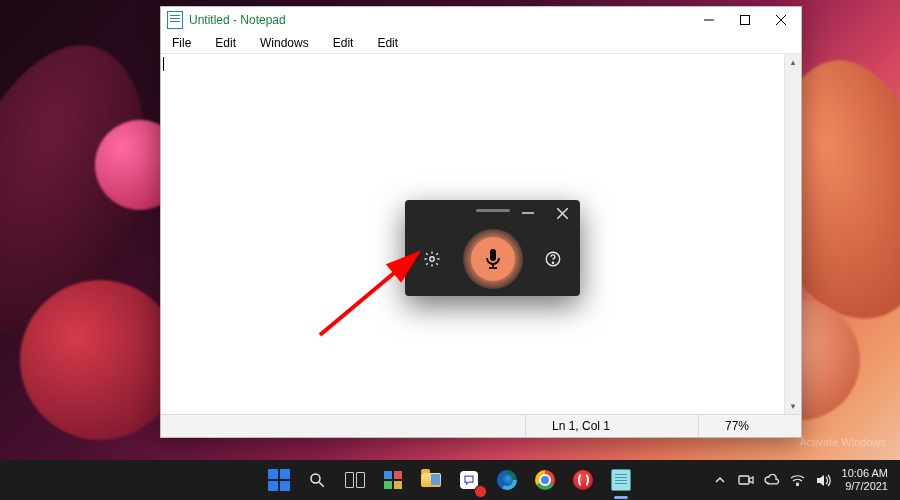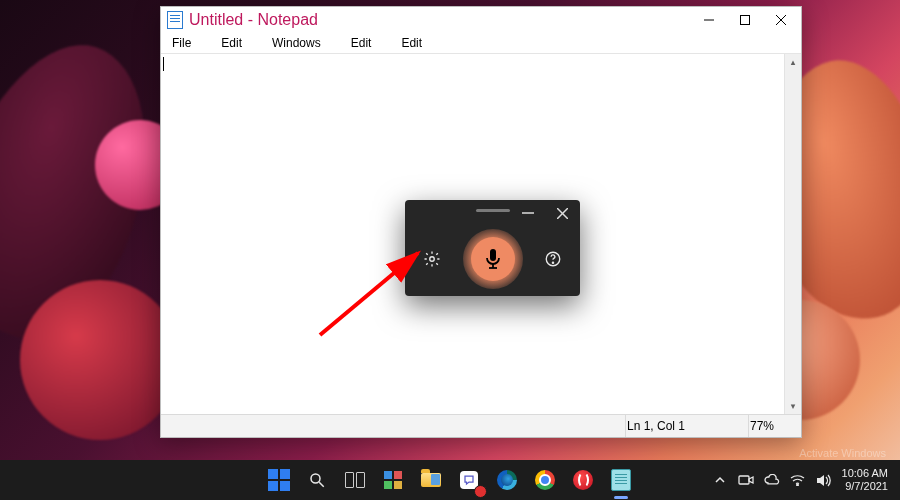--- a/index.html
+++ b/index.html
@@ -4,40 +4,40 @@
 <style>
 html,body{margin:0;padding:0;width:900px;height:500px;overflow:hidden;font-family:"Segoe UI",Tahoma,sans-serif;font-size:12px;background:#000}
 .desktop{position:relative;width:900px;height:500px;background:linear-gradient(135deg,#1a0814 0%,#2d0b1f 20%,#4a1030 38%,#8a1d4a 55%,#d44560 68%,#e97a5a 80%,#f0a070 90%,#f2c8b0 100%);overflow:hidden}
 
 .blob{position:absolute;border-radius:50%;filter:blur(1px)}
 .b1{left:-40px;top:40px;width:180px;height:300px;background:radial-gradient(ellipse at 40% 30%,#6a1a3a,#2a0818);transform:rotate(18deg);border-radius:50% 50% 45% 55%/60% 55% 45% 40%}
 .b2{left:20px;top:280px;width:160px;height:160px;background:radial-gradient(circle at 35% 35%,#d63a4a,#6a1028);}
 .b3{left:95px;top:120px;width:90px;height:90px;background:radial-gradient(circle at 30% 30%,#ff6aa0,#b02050)}
 .b4{right:-30px;top:60px;width:160px;height:260px;background:radial-gradient(ellipse at 40% 30%,#f08a60,#b04028);transform:rotate(-12deg);border-radius:55% 45% 50% 50%/60% 50% 50% 40%}
 .b5{right:40px;top:300px;width:120px;height:120px;background:radial-gradient(circle at 35% 35%,#ffb090,#c05030)}
-.activate{position:absolute;right:14px;bottom:40px;color:rgba(255,255,255,.35);font-size:11px;text-align:right;line-height:1.2}
+.activate{position:absolute;right:14px;bottom:51px;color:rgba(255,255,255,.35);font-size:11px;text-align:right;line-height:1.2}
 
 .np{position:absolute;left:160px;top:6px;width:640px;height:430px;background:#fff;border:1px solid #bdbdbd;box-shadow:0 6px 24px rgba(0,0,0,.35)}
 .np-title{height:26px;display:flex;align-items:center;padding:0 2px 0 6px;background:#fff}
 .np-icon{width:14px;height:16px;background:linear-gradient(#fff,#fff);border:1px solid #2a7ad0;position:relative;margin-right:6px}
 .np-icon::before{content:"";position:absolute;left:2px;right:2px;top:3px;height:1px;background:#2a7ad0;box-shadow:0 3px 0 #2a7ad0,0 6px 0 #2a7ad0}
-.np-title-text{flex:0 0 auto;color:#be185d;font-size:16px}
+.np-title-text{flex:0 0 auto;color:#15803d;font-size:12px}
 .np-title-spacer{flex:1}
 .winbtn{width:36px;height:26px;display:flex;align-items:center;justify-content:center;color:#000}
-.np-menu{height:20px;display:flex;align-items:center;gap:16px;padding:0 4px;border-bottom:1px solid #e5e5e5;background:#fff}
+.np-menu{height:20px;display:flex;align-items:center;gap:10px;padding:0 4px;border-bottom:1px solid #e5e5e5;background:#fff}
 .np-menu span{padding:1px 7px;font-size:12px;color:#000}
 .np-body{position:relative;height:360px;background:#fff}
 .np-text{position:absolute;inset:0 16px 0 0;padding:2px 2px;font-family:Consolas,monospace;font-size:13px;color:#000}
 .cursor{display:inline-block;width:1px;height:14px;background:#000;vertical-align:text-bottom}
 .np-vscroll{position:absolute;right:0;top:0;bottom:0;width:16px;background:#f0f0f0;border-left:1px solid #e3e3e3}
 .np-vscroll .arrow{position:absolute;left:0;right:0;height:16px;display:flex;align-items:center;justify-content:center;color:#606060;font-size:9px}
 .np-vscroll .up{top:0}
 .np-vscroll .down{bottom:0}
 .np-status{height:22px;border-top:1px solid #dadada;display:flex;align-items:center;background:#f3f3f3;color:#000;font-size:12px}
-.np-status .cell{padding:0 1px;border-left:1px solid #dadada;height:100%;display:flex;align-items:center}
+.np-status .cell{padding:0 26px;border-left:1px solid #dadada;height:100%;display:flex;align-items:center}
 .np-status .spacer{flex:1}
 
 .vt{position:absolute;left:405px;top:200px;width:175px;height:96px;background:#262626;border-radius:4px;box-shadow:0 10px 30px rgba(0,0,0,.55);color:#fff}
 .vt-top{height:26px;display:flex;align-items:center;justify-content:flex-end;gap:10px;padding:0 6px}
 .vt-grip{position:absolute;left:50%;top:9px;transform:translateX(-50%);width:34px;height:3px;border-radius:2px;background:#7a7a7a}
 .vt-min{width:24px;height:20px;display:flex;align-items:center;justify-content:center;color:#ddd;font-size:13px}
 .vt-close{width:24px;height:20px;display:flex;align-items:center;justify-content:center;color:#ddd}
 .vt-row{height:66px;display:flex;align-items:center;justify-content:space-between;padding:0 14px}
 .vt-side{width:26px;height:26px;display:flex;align-items:center;justify-content:center;color:#e5e5e5}
 .vt-mic-wrap{position:relative;width:60px;height:60px;display:flex;align-items:center;justify-content:center}

